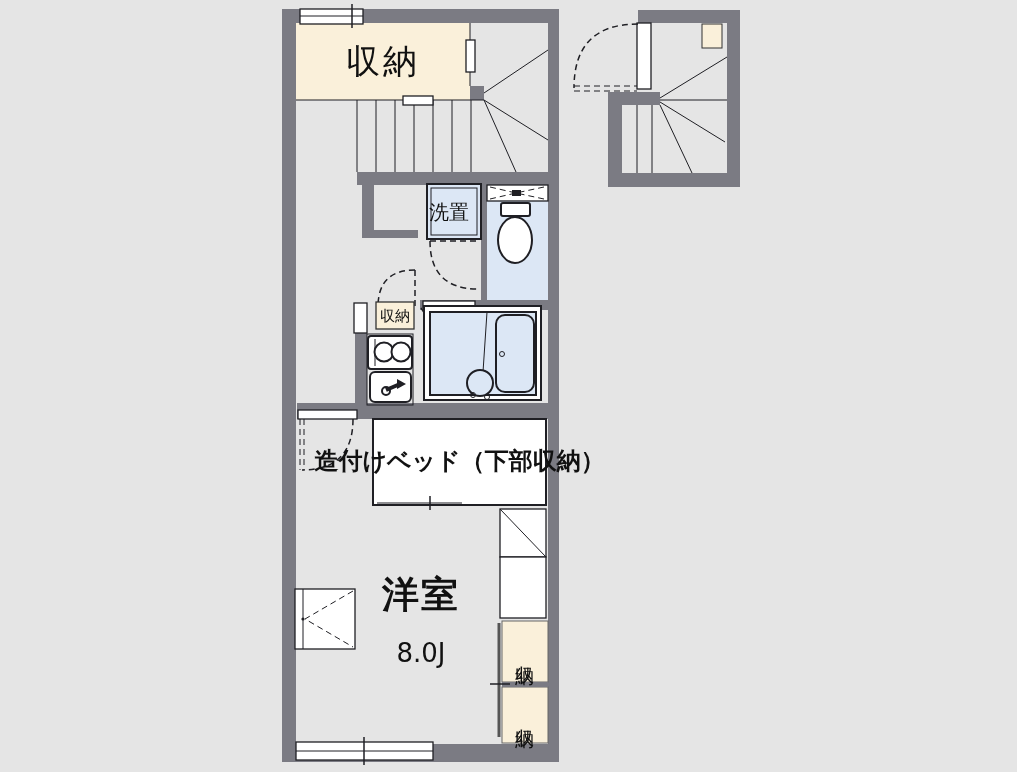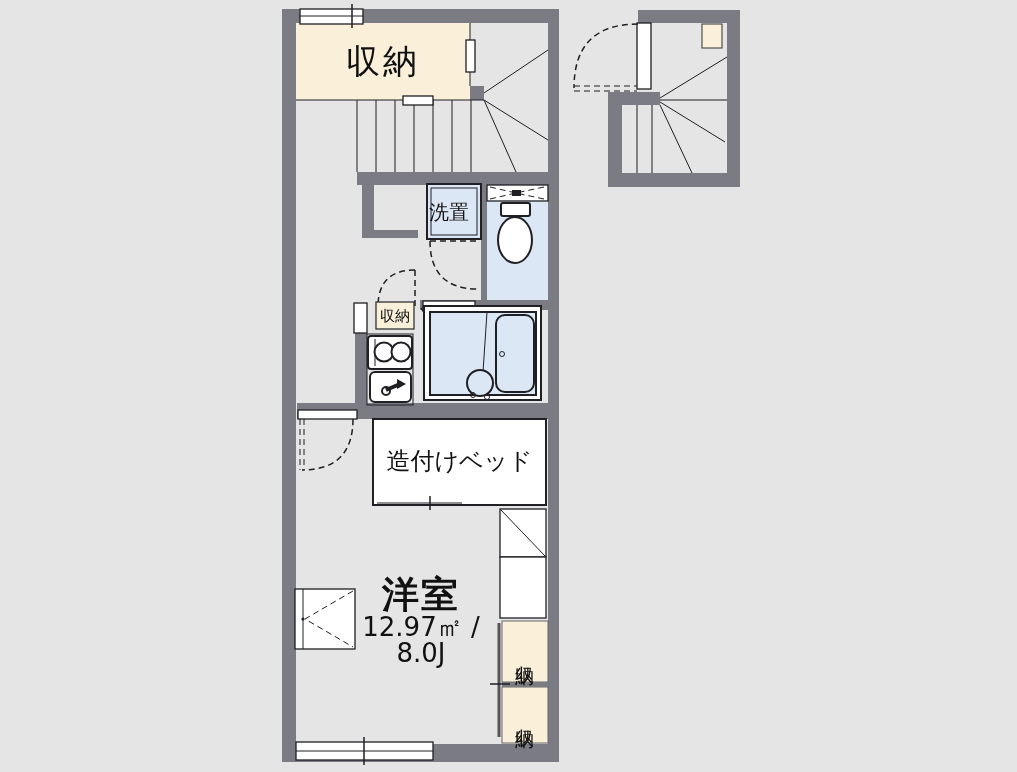--- a/index.html
+++ b/index.html
@@ -16,21 +16,21 @@
   .thin{stroke:var(--line);fill:none;stroke-width:1;}
   .sw{stroke:var(--line);stroke-width:1.3;fill:#fff;}
   .sw2{stroke:var(--line);stroke-width:2;fill:#fff;}
   .sb2{stroke:var(--line);stroke-width:2;fill:var(--room_blue);}
   .dash{stroke-dasharray:6 4;}
   .lbl{position:absolute;color:var(--text);display:flex;align-items:center;justify-content:center;
        text-align:center;line-height:1.2;white-space:nowrap;}
   .lbl-closet{left:296px;top:23px;width:174px;height:77px;font-size:34px;letter-spacing:3px;}
   .lbl-washer{left:427px;top:184px;width:44px;height:55px;font-size:20px;}
   .lbl-kstorage{left:376px;top:302px;width:38px;height:27px;font-size:15px;}
-  .lbl-bed{left:373px;top:419px;width:173px;height:86px;font-size:24px;flex-direction:row;line-height:1.3;}
+  .lbl-bed{left:373px;top:419px;width:173px;height:86px;font-size:24px;flex-direction:row;line-height:1.3;font-weight:bold;}
   .lbl-room{left:331px;top:573px;width:180px;height:44px;font-size:37px;font-weight:600;letter-spacing:2px;text-align:center;}
   .lbl-area{left:331px;top:614px;width:180px;height:28px;font-size:26px;}
   .lbl-size{left:331px;top:640px;width:180px;height:28px;font-size:26px;}
   .lbl-vstore{writing-mode:vertical-rl;text-orientation:upright;font-size:19px;letter-spacing:2px;}
   .lbl-vs1{left:502px;top:621px;width:46px;height:61px;}
   .lbl-vs2{left:502px;top:687px;width:46px;height:56px;}
 </style>
 </head>
 <body>
 
@@ -189,20 +189,20 @@
       <circle cx="303" cy="619" r="1.6" fill="#1f1f24"></circle>
     </g>
 
   </svg>
 
   <div class="lbl lbl-closet">収納</div>
   <div class="lbl lbl-washer">洗置</div>
   <div class="lbl lbl-kstorage">収納</div>
   <div class="lbl lbl-bed">
     <div>造付けベッド</div>
+    <div>（下部収納）</div>
   </div>
   <div class="lbl lbl-room">洋室</div>
-  <div class="lbl lbl-area">12.97㎡ /</div>
   <div class="lbl lbl-size">8.0J</div>
   <div class="lbl lbl-vstore lbl-vs1">収納</div>
   <div class="lbl lbl-vstore lbl-vs2">収納</div>
 
 </div>
 
 </body></html>

